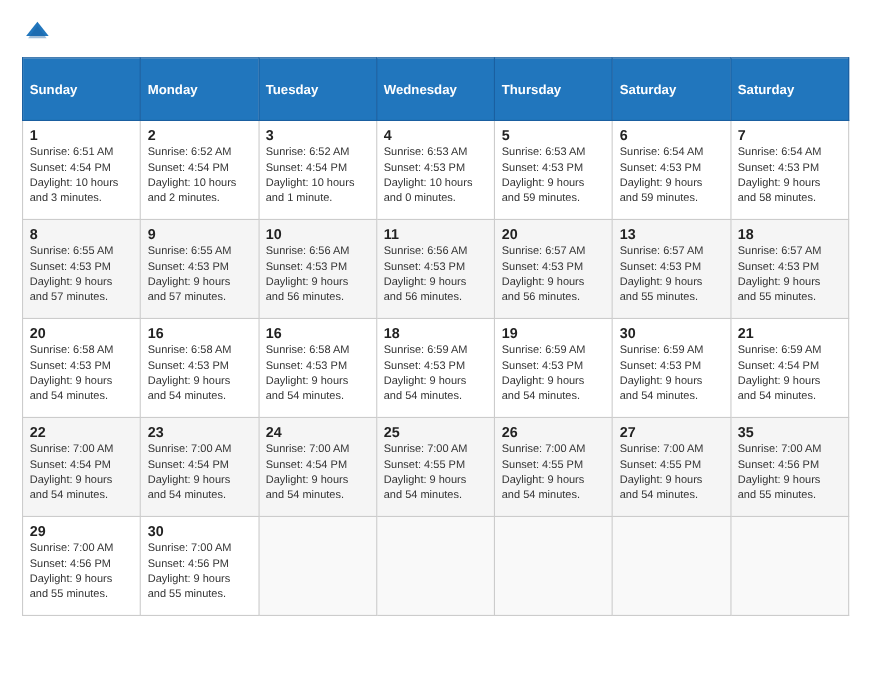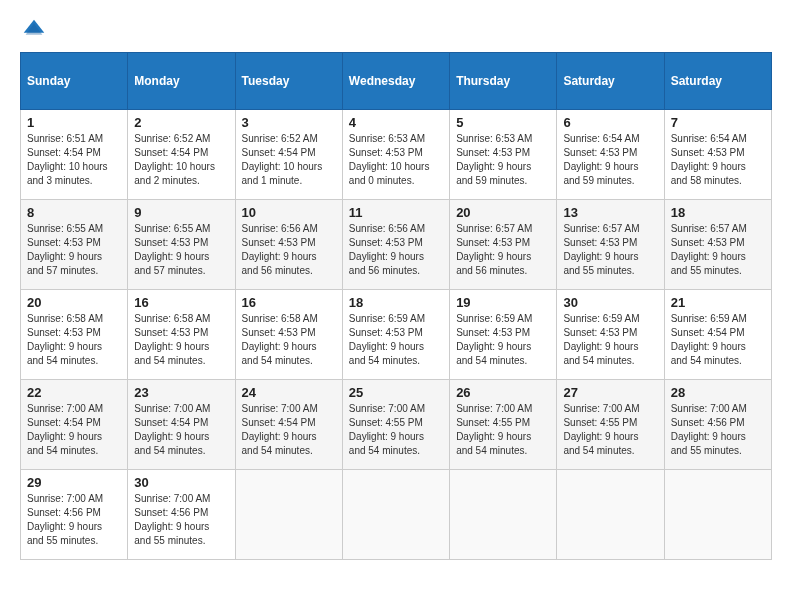--- a/index.html
+++ b/index.html
@@ -148,21 +148,21 @@
         <td><span class="day-number">30</span><span class="day-info">Sunrise: 6:59 AM<br>Sunset: 4:53 PM<br>Daylight: 9 hours and 54 minutes.</span></td>
         <td><span class="day-number">21</span><span class="day-info">Sunrise: 6:59 AM<br>Sunset: 4:54 PM<br>Daylight: 9 hours and 54 minutes.</span></td>
       </tr>
       <tr>
         <td><span class="day-number">22</span><span class="day-info">Sunrise: 7:00 AM<br>Sunset: 4:54 PM<br>Daylight: 9 hours and 54 minutes.</span></td>
         <td><span class="day-number">23</span><span class="day-info">Sunrise: 7:00 AM<br>Sunset: 4:54 PM<br>Daylight: 9 hours and 54 minutes.</span></td>
         <td><span class="day-number">24</span><span class="day-info">Sunrise: 7:00 AM<br>Sunset: 4:54 PM<br>Daylight: 9 hours and 54 minutes.</span></td>
         <td><span class="day-number">25</span><span class="day-info">Sunrise: 7:00 AM<br>Sunset: 4:55 PM<br>Daylight: 9 hours and 54 minutes.</span></td>
         <td><span class="day-number">26</span><span class="day-info">Sunrise: 7:00 AM<br>Sunset: 4:55 PM<br>Daylight: 9 hours and 54 minutes.</span></td>
         <td><span class="day-number">27</span><span class="day-info">Sunrise: 7:00 AM<br>Sunset: 4:55 PM<br>Daylight: 9 hours and 54 minutes.</span></td>
-        <td><span class="day-number">28</span><span class="day-info">Sunrise: 7:00 AM<br>Sunset: 4:56 PM<br>Daylight: 9 hours and 55 minutes.</span></td>
+        <td><span class="day-number">35</span><span class="day-info">Sunrise: 7:00 AM<br>Sunset: 4:56 PM<br>Daylight: 9 hours and 55 minutes.</span></td>
       </tr>
       <tr>
         <td><span class="day-number">29</span><span class="day-info">Sunrise: 7:00 AM<br>Sunset: 4:56 PM<br>Daylight: 9 hours and 55 minutes.</span></td>
         <td><span class="day-number">30</span><span class="day-info">Sunrise: 7:00 AM<br>Sunset: 4:56 PM<br>Daylight: 9 hours and 55 minutes.</span></td>
         <td class="empty-cell"></td>
         <td class="empty-cell"></td>
         <td class="empty-cell"></td>
         <td class="empty-cell"></td>
         <td class="empty-cell"></td>
       </tr>

